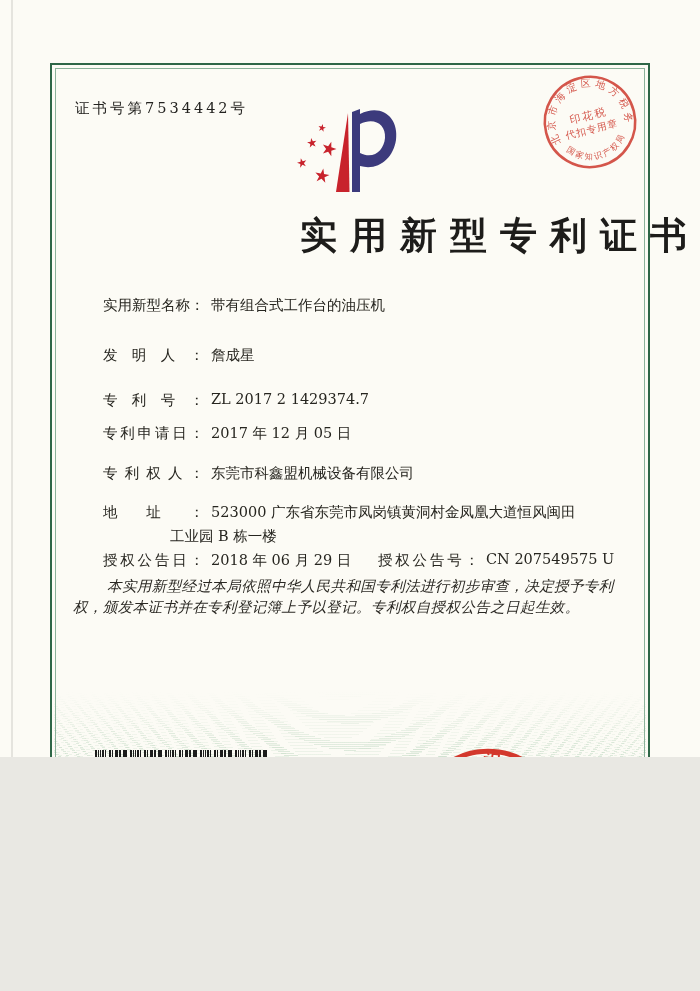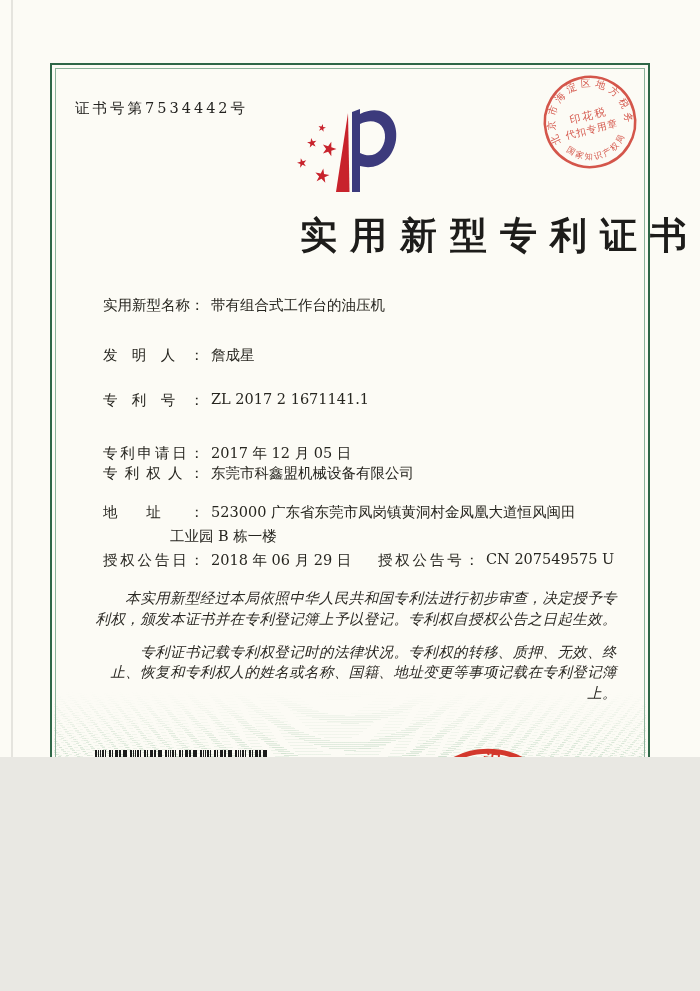--- a/index.html
+++ b/index.html
@@ -29,22 +29,22 @@
     letter-spacing:13px;padding-left:13px;box-sizing:border-box;color:#1d1c1a;}
 
   .fields{position:absolute;left:75px;top:0;width:560px;}
   .field-row{position:absolute;left:0;white-space:nowrap;font-size:14.5px;color:#26251f;margin-left:28px;}
   .field-label{display:inline-block;width:101px;text-align:justify;text-align-last:justify;vertical-align:top;}
   .field-value{margin-left:7px;}
   .addr-line2{position:absolute;left:170px;top:527px;font-size:14.5px;color:#26251f;}
   .field-group2{position:absolute;left:275px;top:0;}
 
   .paragraphs{position:absolute;left:73px;top:576px;width:556px;color:#2a2823;}
-  .paragraphs p{margin:12px;font-size:14.5px;line-height:20.8px;text-indent:2.35em;
-    font-style:italic;letter-spacing:.4px;text-align:right;}
+  .paragraphs p{margin:0;font-size:14.5px;line-height:20.8px;text-indent:2.35em;
+    font-style:italic;letter-spacing:.4px;}
 
   .barcode{position:absolute;left:95px;top:750px;width:173px;height:14px;
     background-image:
       repeating-linear-gradient(90deg,#1c1c1c 0 2px,rgba(0,0,0,0) 2px 3px,#1c1c1c 3px 4px,rgba(0,0,0,0) 4px 7px),
       repeating-linear-gradient(90deg,#1c1c1c 0 1px,rgba(0,0,0,0) 1px 5px);}
 
   .officer{position:absolute;left:90px;top:800px;font-family:"DejaVu Sans","Liberation Sans",sans-serif;
     font-size:16px;font-weight:500;letter-spacing:3px;color:#23221e;}
   .officer div{margin-bottom:13px;margin-left:20px;}
   .signature-svg{position:absolute;left:172px;top:772px;}
@@ -144,43 +144,42 @@
   <div class="title">实用新型专利证书</div>
 
   <div class="fields">
     <div class="field-row" style="top:296px">
       <span class="field-label">实用新型名称：</span><span class="field-value">带有组合式工作台的油压机</span>
     </div>
     <div class="field-row" style="top:346px">
       <span class="field-label">发明人：</span><span class="field-value">詹成星</span>
     </div>
     <div class="field-row" style="top:391px">
-      <span class="field-label">专利号：</span><span class="field-value">ZL 2017 2 1671141.1</span>
-    </div>
-    <div class="field-row" style="top:444px">
+      <span class="field-label">专利号：</span><span class="field-value">ZL 2017 2 1429374.7</span>
+    </div>
+    <div class="field-row" style="top:424px">
       <span class="field-label">专利申请日：</span><span class="field-value">2017 年 12 月 05 日</span>
     </div>
     <div class="field-row" style="top:464px">
       <span class="field-label">专利权人：</span><span class="field-value">东莞市科鑫盟机械设备有限公司</span>
     </div>
     <div class="field-row" style="top:503px">
       <span class="field-label">地址：</span><span class="field-value">523000 广东省东莞市凤岗镇黄洞村金凤凰大道恒风闽田</span>
     </div>
     <div class="field-row" style="top:551px">
       <span class="field-label">授权公告日：</span><span class="field-value">2018 年 06 月 29 日</span>
       <span class="field-group2">
         <span class="field-label">授权公告号：</span><span class="field-value">CN 207549575 U</span>
       </span>
     </div>
   </div>
   <div class="addr-line2">工业园 B 栋一楼</div>
 
   <div class="paragraphs">
     <p>本实用新型经过本局依照中华人民共和国专利法进行初步审查，决定授予专利权，颁发本证书并在专利登记簿上予以登记。专利权自授权公告之日起生效。</p>
-    <p>专利证书记载专利权登记时的法律状况。专利权的转移、质押、无效、终止、恢复和专利权人的姓名或名称、国籍、地址变更等事项记载在专利登记簿上。</p>
   </div>
 
   <div class="barcode"></div>
 
   <div class="officer">
     <div>局长</div>
     <div>申长雨</div>
   </div>
 
   <svg class="signature-svg" width="240" height="90" viewBox="0 0 240 90">

